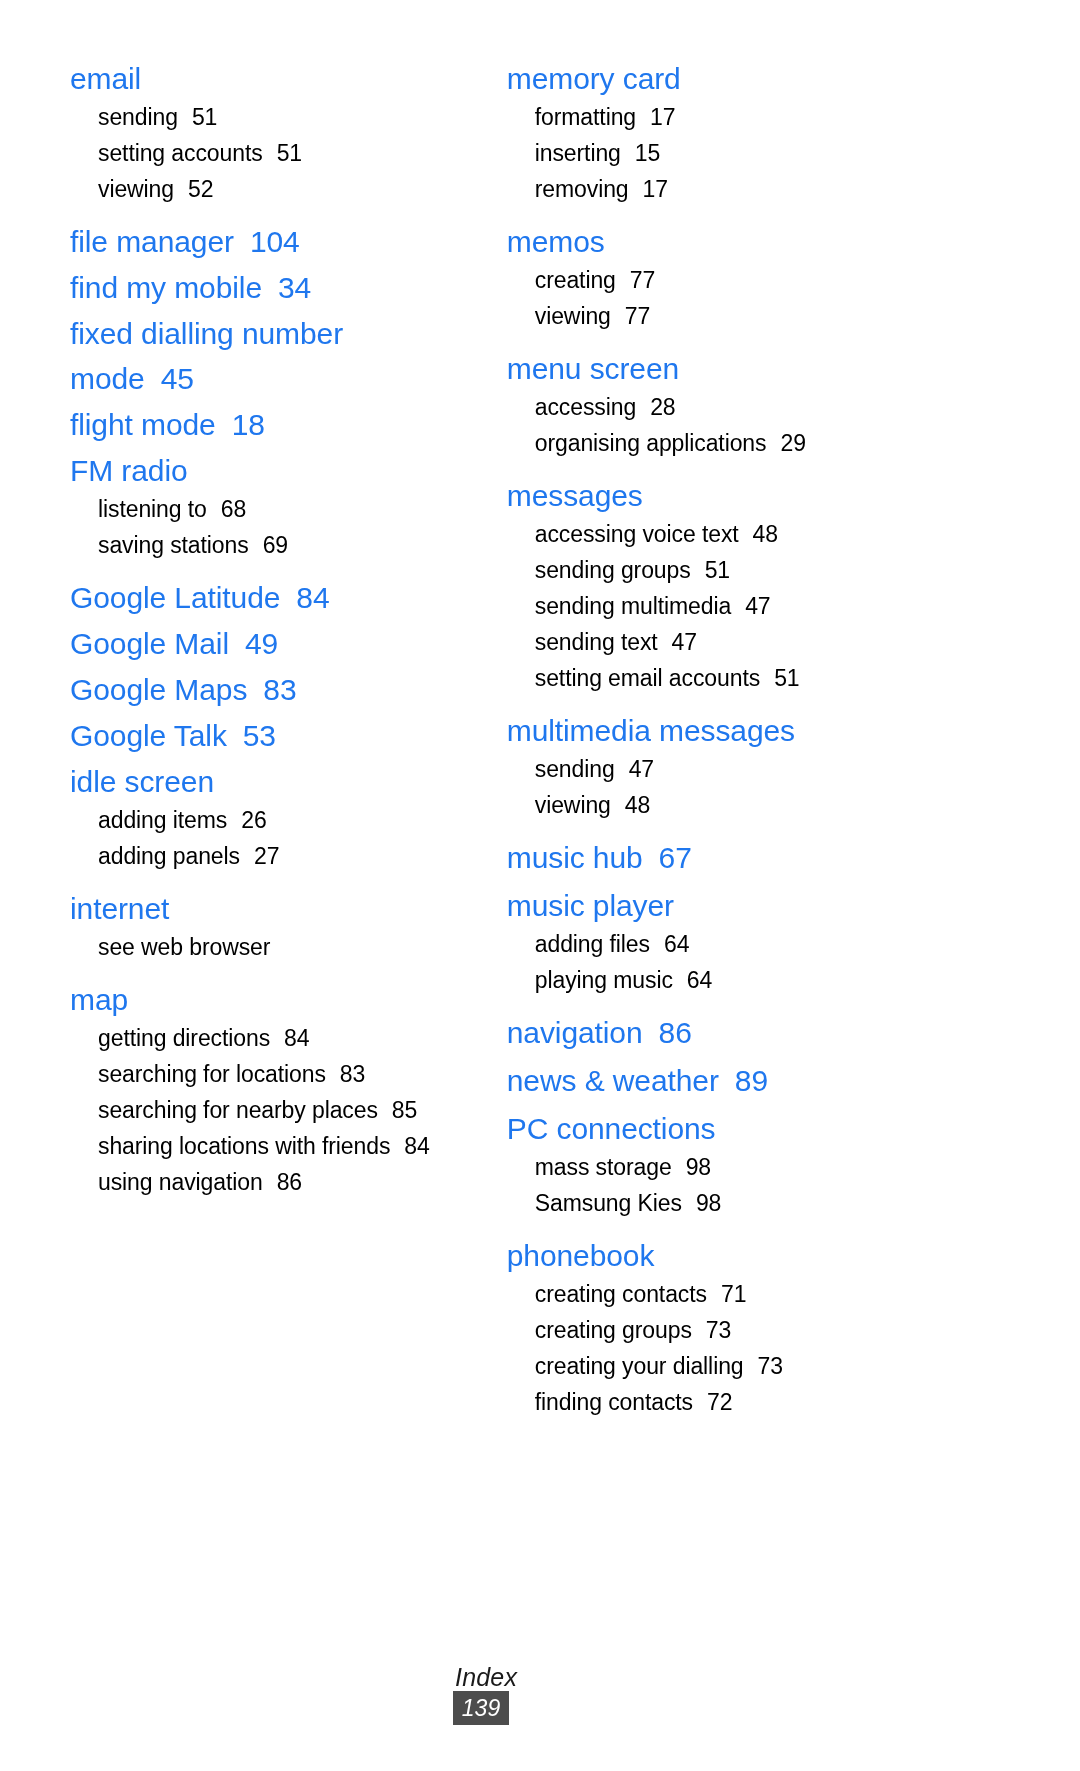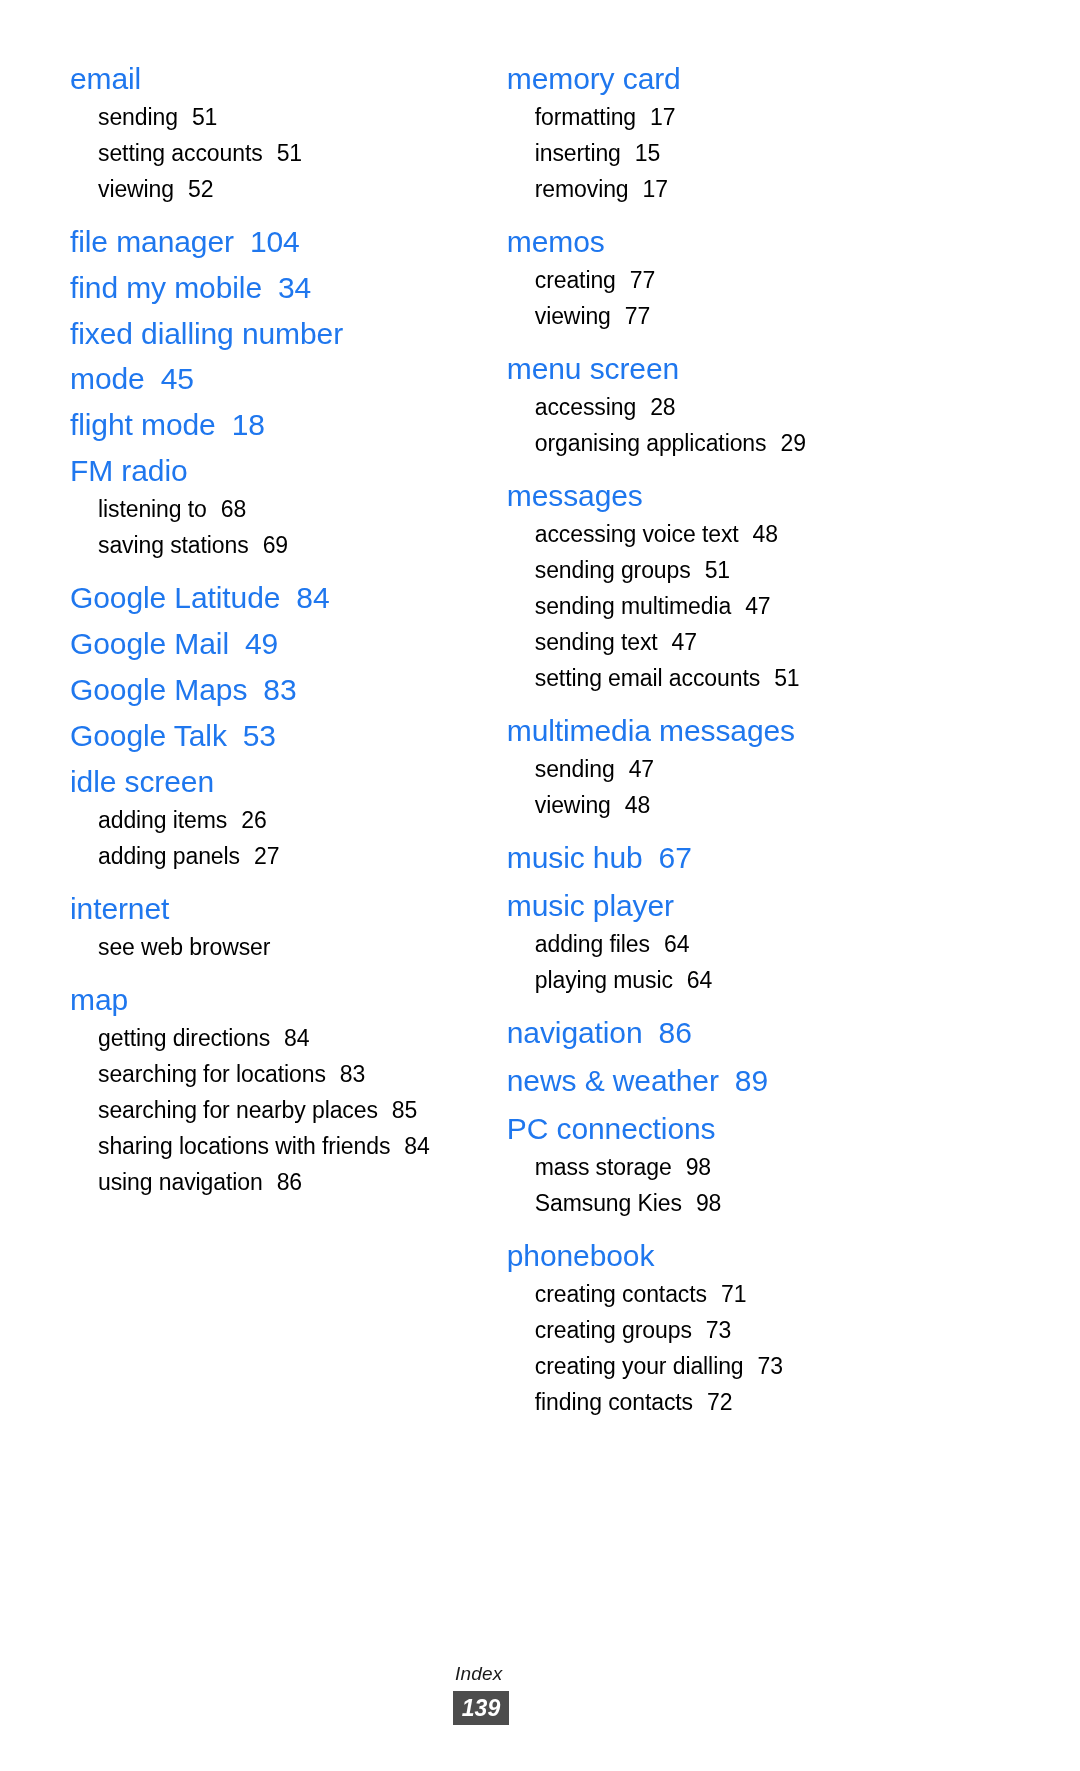--- a/index.html
+++ b/index.html
@@ -103,35 +103,35 @@
     position: absolute;
     left: 0;
     bottom: 0;
     width: 1080px;
     height: 150px;
   }
   #footer-label {
     position: absolute;
     left: 455px;
     top: 42px;
-    font-size: 19px;
+    font-size: 25px;
     font-style: italic;
     color: #1a1a1a;
     letter-spacing: 0.2px;
   }
   #page-badge {
     position: absolute;
     left: 453px;
     top: 70px;
     min-width: 56px;
     height: 34px;
     background: #4d4d4d;
     color: #ffffff;
     font-size: 23px;
-    font-weight: 700;
+    font-weight: 400;
     font-style: italic;
     line-height: 34px;
     text-align: center;
     padding: 0 6px;
     box-sizing: border-box;
   }
 </style>
 </head>
 <body>
 

